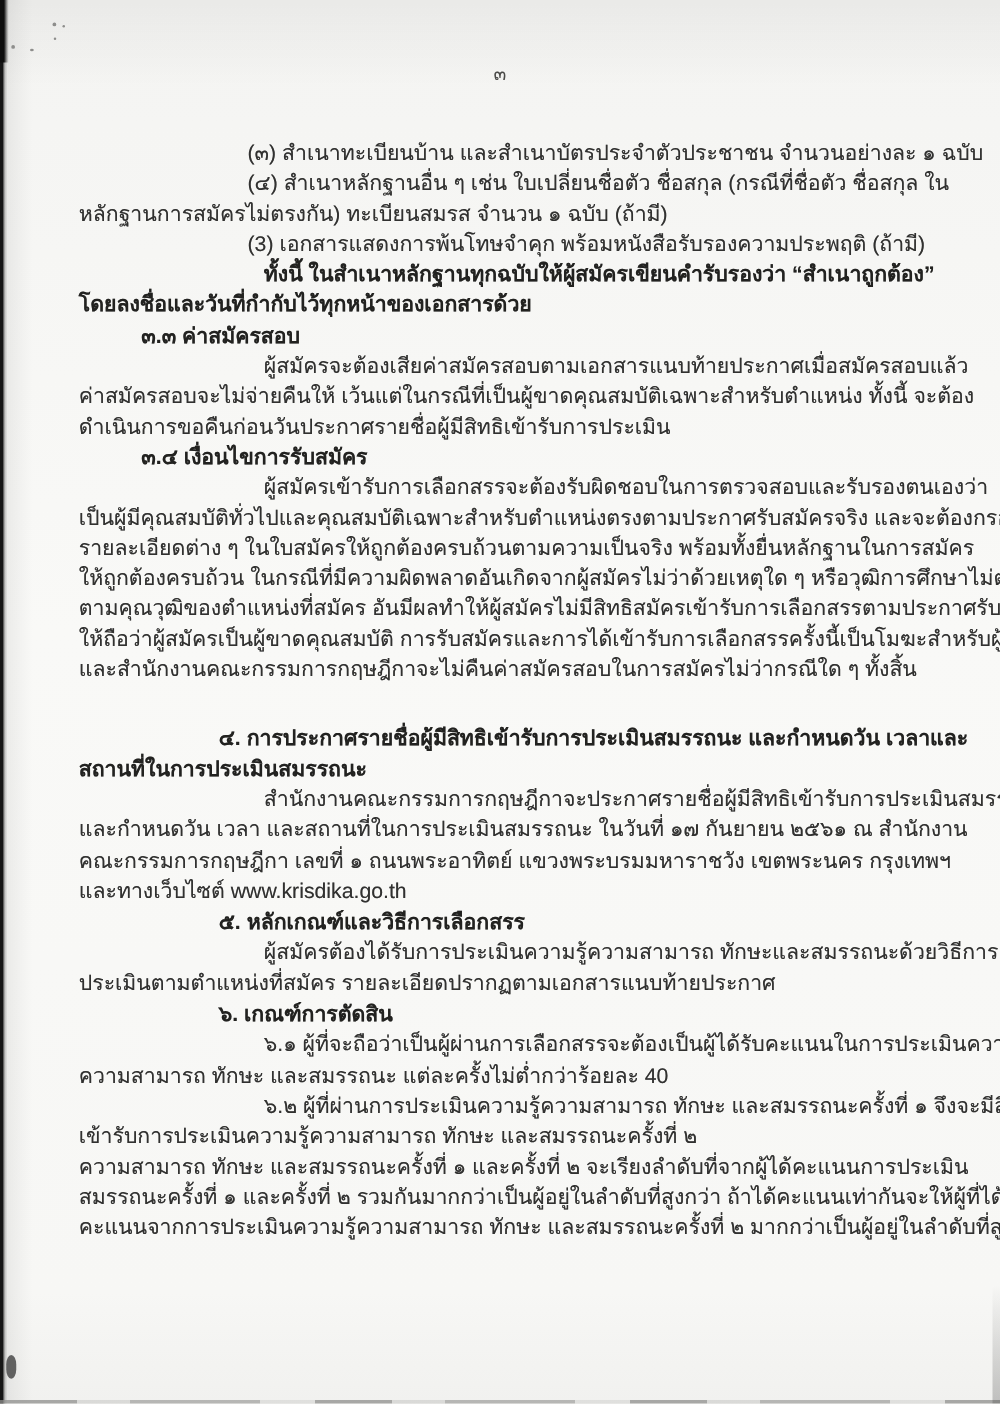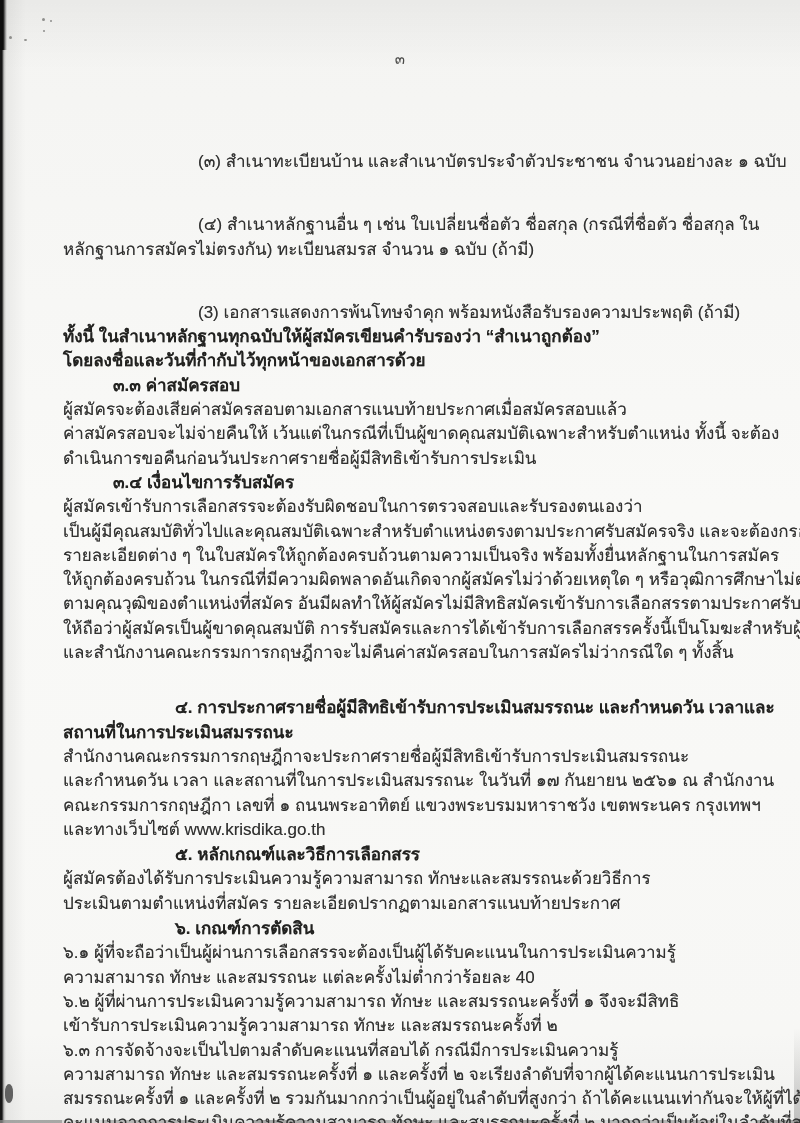--- a/index.html
+++ b/index.html
@@ -44,22 +44,22 @@
   }
   .content {
     position: absolute; left: 63px; top: 111px; width: 700px;
     font-size: 17px; line-height: 24.3px; color: #313130;
     white-space: nowrap;
     text-shadow: 0 0 0.5px rgba(70,70,70,0.55);
   }
   .line { height: 24.3px; }
   .line.bold { font-weight: 700; color: #222220; }
   .ind-none { margin-left: 0; }
-  .ind-item { margin-left: 135px; margin-top: 39px; }
-  .ind-para { }
+  .ind-item { margin-left: 135px; }
+  .ind-para { margin-left: 148px; }
   .ind-sub  { margin-left: 50px; }
   .ind-head { margin-left: 112px; }
   .gap-sm { margin-top: 1px; }
   .gap-lg { margin-top: 31px; }
 </style>
 </head>
 <body>
 
 <div class="page">
   <div class="edge-left"></div>
@@ -102,18 +102,17 @@
       <div class="line ind-none">คณะกรรมการกฤษฎีกา เลขที่ ๑ ถนนพระอาทิตย์ แขวงพระบรมมหาราชวัง เขตพระนคร กรุงเทพฯ</div>
       <div class="line ind-none">และทางเว็บไซต์ www.krisdika.go.th</div>
       <div class="line ind-head bold gap-sm">๕. หลักเกณฑ์และวิธีการเลือกสรร</div>
       <div class="line ind-para">ผู้สมัครต้องได้รับการประเมินความรู้ความสามารถ ทักษะและสมรรถนะด้วยวิธีการ</div>
       <div class="line ind-none">ประเมินตามตำแหน่งที่สมัคร รายละเอียดปรากฏตามเอกสารแนบท้ายประกาศ</div>
       <div class="line ind-head bold gap-sm">๖. เกณฑ์การตัดสิน</div>
       <div class="line ind-para">๖.๑ ผู้ที่จะถือว่าเป็นผู้ผ่านการเลือกสรรจะต้องเป็นผู้ได้รับคะแนนในการประเมินความรู้</div>
       <div class="line ind-none">ความสามารถ ทักษะ และสมรรถนะ แต่ละครั้งไม่ต่ำกว่าร้อยละ 40</div>
       <div class="line ind-para">๖.๒ ผู้ที่ผ่านการประเมินความรู้ความสามารถ ทักษะ และสมรรถนะครั้งที่ ๑ จึงจะมีสิทธิ</div>
       <div class="line ind-none">เข้ารับการประเมินความรู้ความสามารถ ทักษะ และสมรรถนะครั้งที่ ๒</div>
-      <div class="line ind-para">๖.๓ การจัดจ้างจะเป็นไปตามลำดับคะแนนที่สอบได้ กรณีมีการประเมินความรู้</div>
       <div class="line ind-none">ความสามารถ ทักษะ และสมรรถนะครั้งที่ ๑ และครั้งที่ ๒ จะเรียงลำดับที่จากผู้ได้คะแนนการประเมิน</div>
       <div class="line ind-none">สมรรถนะครั้งที่ ๑ และครั้งที่ ๒ รวมกันมากกว่าเป็นผู้อยู่ในลำดับที่สูงกว่า ถ้าได้คะแนนเท่ากันจะให้ผู้ที่ได้</div>
       <div class="line ind-none">คะแนนจากการประเมินความรู้ความสามารถ ทักษะ และสมรรถนะครั้งที่ ๒ มากกว่าเป็นผู้อยู่ในลำดับที่สูงกว่า</div>
     </div>
 </div>
 
 </body></html>

